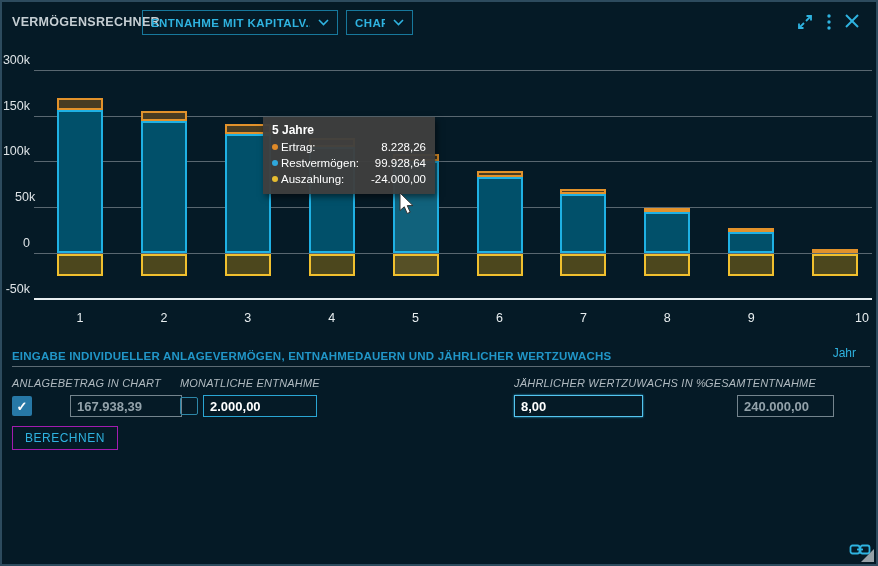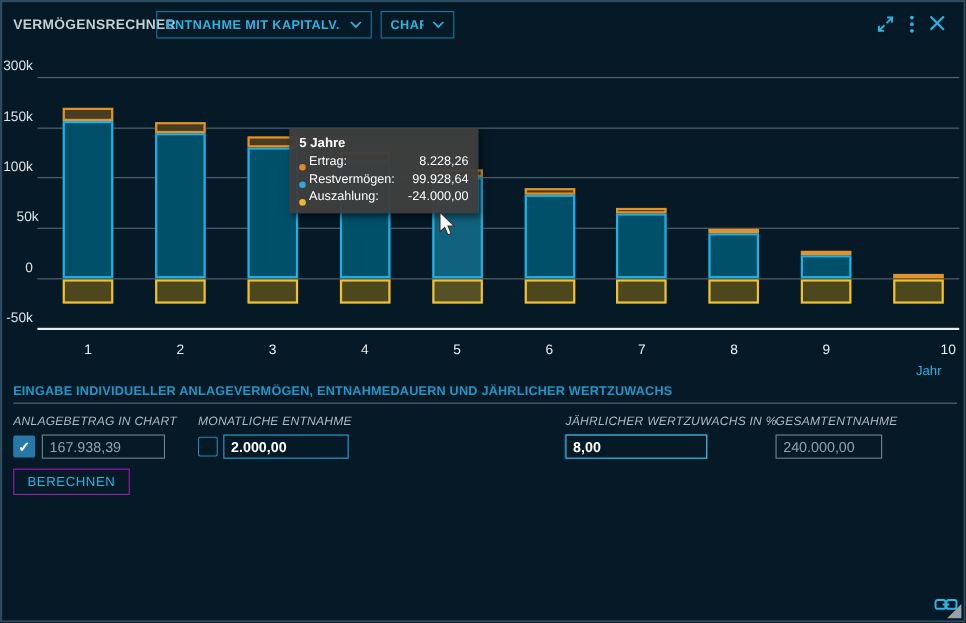--- a/index.html
+++ b/index.html
@@ -38,38 +38,38 @@
   .seg-ert  { background:#483c22; border:2px solid #e2922b; }
   .seg-ausz { background:#4c471d; border:2px solid #f0c02e; }
   .seg-ausz.hov { background:#565026; }
   
   .tooltip {
     position:absolute; left:261px; top:115px; width:172px;
     background:rgba(62,62,62,.96); color:#fff; padding:6px 9px 7px 9px;
     box-shadow:2px 3px 6px rgba(0,0,0,.5); font-size:11.5px; z-index:5;
   }
   .tt-title { font-weight:bold; font-size:12px; margin-bottom:2px; }
-  .tt-row { display:flex; align-items:flex-end; line-height:16px; }
+  .tt-row { display:flex; align-items:center; line-height:16px; }
   .tt-dot { width:6px; height:6px; border-radius:50%; margin-right:3px; flex:0 0 auto; }
   .tt-val { margin-left:auto; text-align:right; }
   
   .cursor { position:absolute; left:397px; top:190px; z-index:6; pointer-events:none; }
   
   .section-title {
     position:absolute; left:10px; top:348px; font-size:11.5px; font-weight:bold;
     color:#2196c8; letter-spacing:.2px;
   }
   .section-rule { position:absolute; left:10px; top:364px; width:858px; height:1px; background:#5c6b74; }
   .fld-label { position:absolute; top:375px; font-size:11px; font-style:italic; color:#b0bac0; letter-spacing:.2px; }
   .fld-input {
     position:absolute; top:393px; height:22px; background:transparent;
     border:1px solid #2aa5d3; color:#fff; font-size:13px; font-weight:bold;
     padding:0 6px; font-family:"Liberation Sans", sans-serif; outline:none;
   }
-  .fld-input.disabled { border-color:#74848d; color:#93a2aa; font-weight:normal; }
+  .fld-input.disabled { border-color:#74848d; color:#93a2aa; font-weight:bold;margin-left:32px; }
   .fld-input.focused { border-color:#55c4ee; box-shadow:0 0 2px #2aa5d3; }
   .cbx { position:absolute; top:394px; width:20px; height:20px; border-radius:2px; cursor:pointer; }
   .cbx-checked { background:#2778a6; color:#fff; font-size:13px; font-weight:bold;
     display:flex; align-items:center; justify-content:center; }
   .cbx-unchecked { width:18px; height:18px; top:395px; background:transparent; border:1px solid #2e87a8; }
   .btn-calc {
     position:absolute; left:10px; top:424px; height:24px; padding:0 12px;
     background:transparent; border:1px solid #a21caf; color:#2fb3e0;
     font-size:12px; letter-spacing:.5px; cursor:pointer; font-family:"Liberation Sans", sans-serif;
   }
@@ -116,21 +116,21 @@
     </svg>
   </div>
   <div class="hdr-icon ic-close">
     <svg width="16" height="16" viewBox="0 0 16 16" stroke="#2fb3e0" stroke-width="2">
       <line x1="2" y1="2" x2="14" y2="14"></line>
         <line x1="14" y1="2" x2="2" y2="14"></line>
     </svg>
   </div>
 
   <div id="chart-layer"></div>
-  <div class="axis-title" style="right:20px; top:328px; position:absolute;">Jahr</div>
+  <div class="axis-title" style="right:20px; top:344px; position:absolute;">Jahr</div>
 
   <div class="tooltip">
     <div class="tt-title">5 Jahre</div>
     <div class="tt-row">
       <span class="tt-dot" style="background: rgb(224, 138, 40);"></span>
       <span>Ertrag:</span>
       <span class="tt-val">8.228,26</span>
     </div>
     <div class="tt-row">
       <span class="tt-dot" style="background: rgb(47, 168, 220);"></span>

